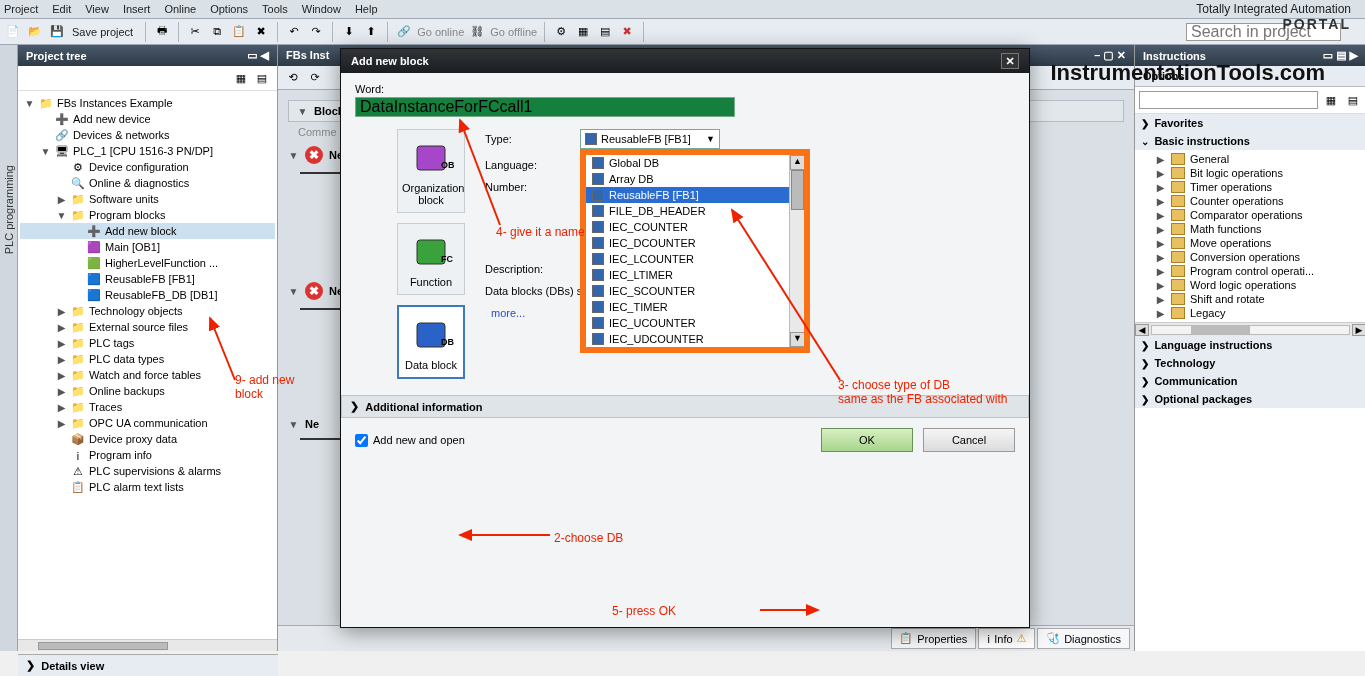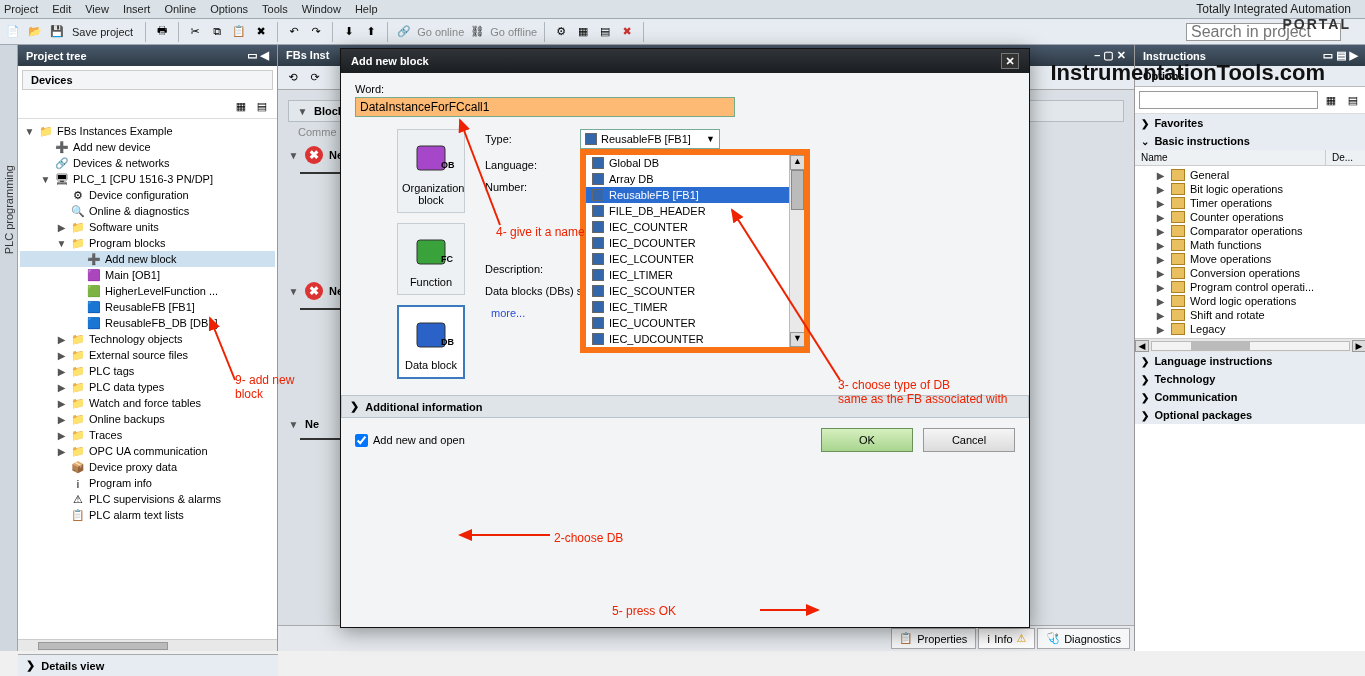--- a/index.html
+++ b/index.html
@@ -75,21 +75,21 @@
 
 
 .details-footer { position:absolute; bottom:0; left:18px; width:260px; background:#e6ecf1; border-top:1px solid #aaa; padding:4px 8px; font-weight:bold; display:flex; align-items:center; gap:6px;}
 
 
 .dialog-backdrop { position:absolute; left:340px; top:48px; width:690px; height:580px; background:#f3f4f5; border:1px solid #111; box-shadow:0 4px 20px rgba(0,0,0,.4); z-index:50;}
 .dialog-title { background:linear-gradient(#303438,#1b1e21); color:#fff; padding:4px 10px; font-weight:bold; display:flex; justify-content:space-between; align-items:center;}
 .dialog-title .x{ width:18px;height:16px;border:1px solid #777;background:#333;color:#fff;text-align:center;font-size:11px;line-height:14px;}
 .dialog-body { padding:10px 14px; }
 .name-label{ font-size:11px; margin-bottom:2px;}
-.name-input{ width:380px; height:20px; border:1px solid #7a8; background:#fdba74; padding:4px 4px; font-size:12px;}
+.name-input{ width:380px; height:20px; border:1px solid #7a8; background:#15803d; padding:4px 4px; font-size:16px;}
 .dialog-cols { display:flex; margin-top:12px; gap:20px;}
 .block-types { width:110px; display:flex; flex-direction:column; gap:10px;padding-left:42px;}
 .block-type { border:1px solid #c6cdd3; background:#eef1f4; text-align:center; padding:8px 4px 6px; font-size:11px;}
 .block-type.selected{ border:2px solid #3a7abd; background:#fff;}
 .block-type .bicon{ width:48px;height:40px; margin:0 auto 4px; display:flex; align-items:center; justify-content:center; }
 .block-fields { flex:1; }
 .field-row{ display:flex; align-items:center; margin-bottom:10px;}
 .field-row label{ width:95px; }
 .type-combo{ position:relative; }
 .type-combo .combo{ width:140px; height:20px; border:1px solid #7a9; background:#fff; display:flex; align-items:center; padding:0 4px; gap:4px; font-size:11px;}
@@ -178,21 +178,20 @@
   </div>
 
   <div class="project-tree">
     <div class="panel-head-dark">
       <span>Project tree</span>
       <span class="icons">
         <span>▭</span>
         <span>◀</span>
       </span>
     </div>
-    <div class="subhead">Devices</div>
     <div class="treebar">
       <span class="tbtn">▦</span>
       <span class="tbtn">▤</span>
     </div>
     <div class="tree" id="tree">
         <div class="tree-row indent0">
           <span class="twisty">▼</span>
           <span class="tree-icon">📁</span>
           <span>FBs Instances Example</span>
         </div>
@@ -385,24 +384,20 @@
         <span class="tbtn">▤</span>
       </div>
       <div class="section-head">
           <span class="chev">❯</span>
           <span>Favorites</span>
         </div>
       <div class="section-head">
           <span class="chev">⌄</span>
           <span>Basic instructions</span>
         </div>
-      <div class="table-head">
-        <div style="flex:1">Name</div>
-        <div style="width:40px">De...</div>
-      </div>
       <div class="instr-list" id="instr-list">
           <div class="instr-row">
             <span class="twisty">▶</span>
             <span class="folder-ico"></span>
             <span>General</span>
           </div>
           <div class="instr-row">
             <span class="twisty">▶</span>
             <span class="folder-ico"></span>
             <span>Bit logic operations</span>

